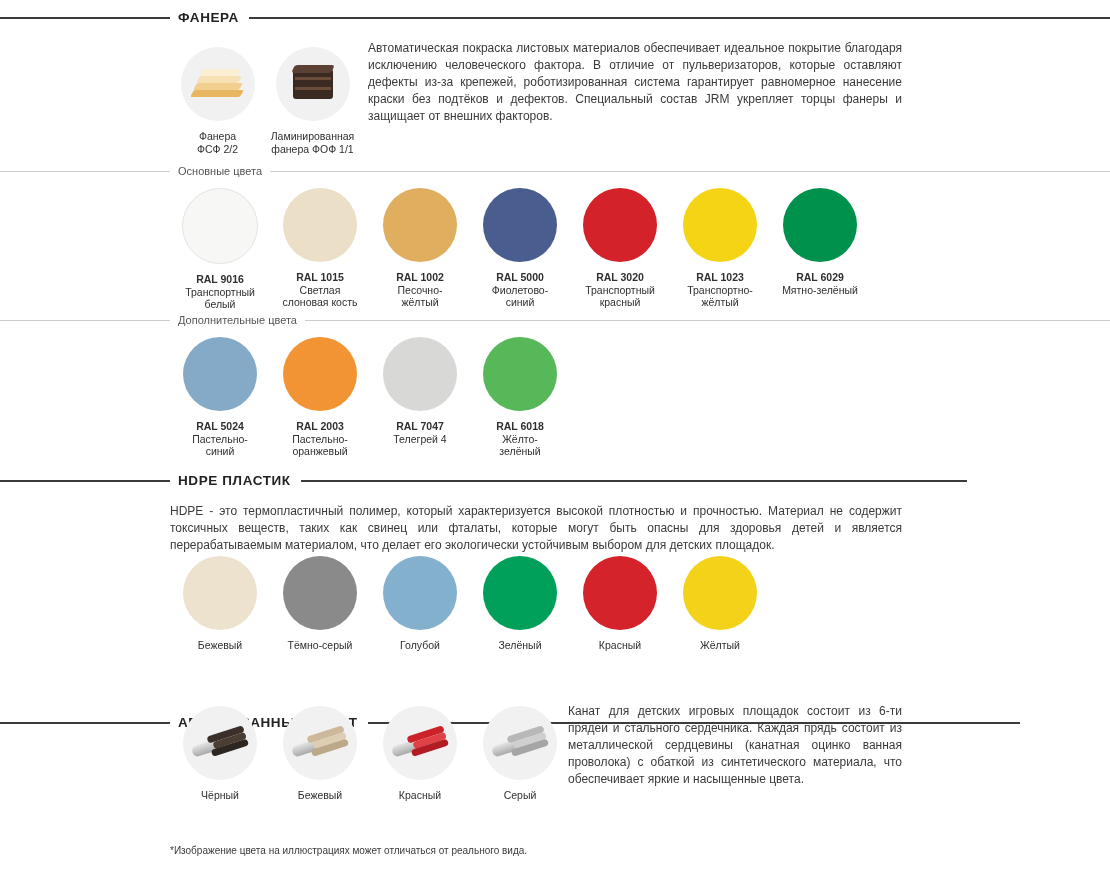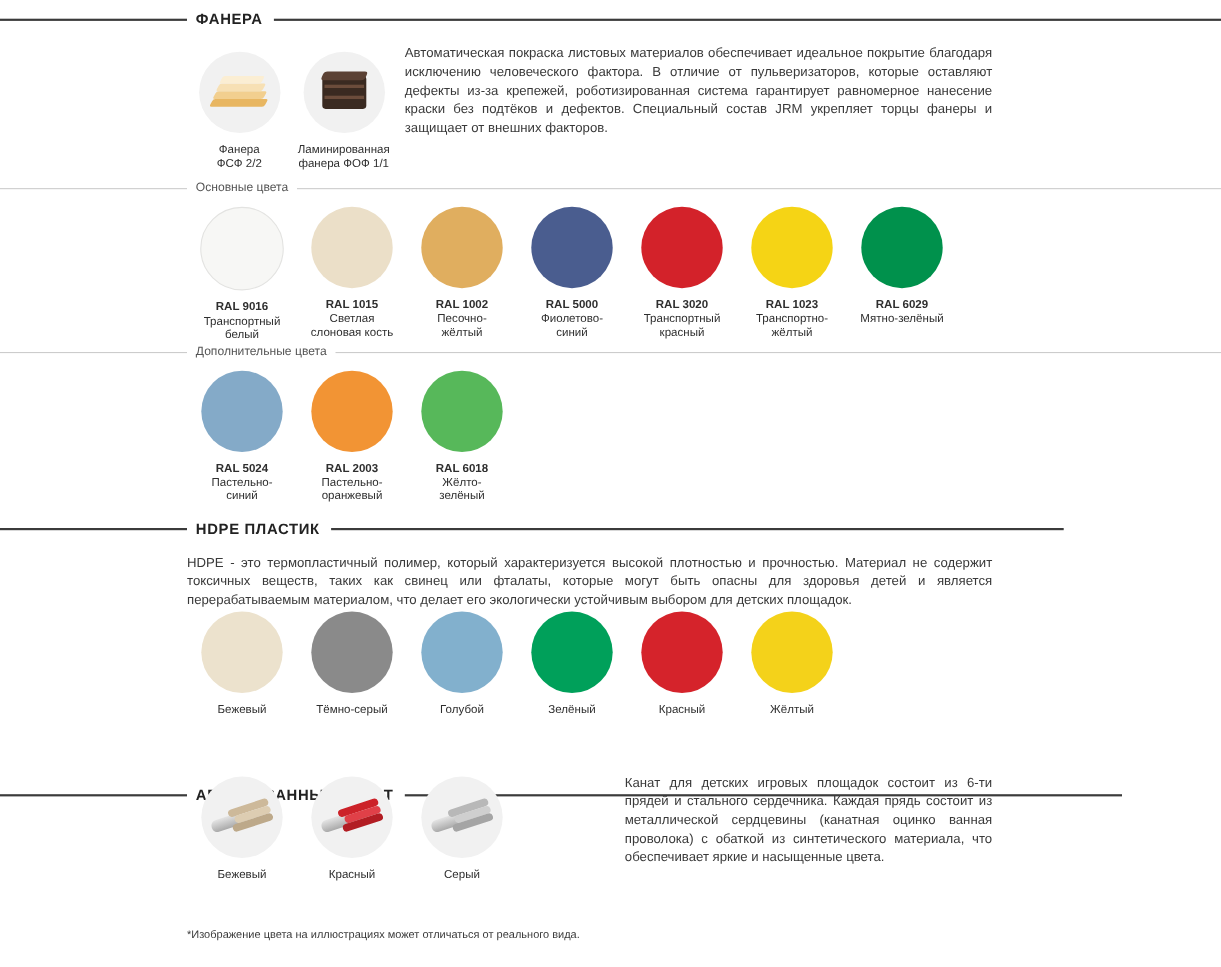--- a/index.html
+++ b/index.html
@@ -320,20 +320,27 @@
     </div>
     <div class="swatch">
       <div class="circle" style="background:#f29434;"></div>
       <div class="sw-label">
         <span class="code">RAL 2003</span>
         <span class="name">Пастельно-
 оранжевый</span>
       </div>
     </div>
     <div class="swatch">
+      <div class="circle" style="background:#d8d8d6;"></div>
+      <div class="sw-label">
+        <span class="code">RAL 7047</span>
+        <span class="name">Телегрей 4</span>
+      </div>
+    </div>
+    <div class="swatch">
       <div class="circle" style="background:#57b85a;"></div>
       <div class="sw-label">
         <span class="code">RAL 6018</span>
         <span class="name">Жёлто-
 зелёный</span>
       </div>
     </div>
   </div>
 
   <div style="position:absolute; left:0; top:473px; width:967px;">
@@ -387,20 +394,31 @@
 
   <div style="position:absolute; left:0; top:715px; width:1020px;">
     <div class="section-head">
       <span class="rule-left"></span>
       <span class="title">АРМИРОВАННЫЙ КАНАТ</span>
       <span class="rule-right"></span>
     </div>
   </div>
 
   <div class="thumb-row" style="position:absolute; left:0; top:706px;">
+    <div class="thumb">
+      <div class="thumb-img">
+        <div class="rope">
+          <div class="core"></div>
+          <div class="strand" style="left:18px; top:1px;  width:38px; background:#3a3029;"></div>
+          <div class="strand" style="left:22px; top:8px;  width:34px; background:#4a3d33;"></div>
+          <div class="strand" style="left:18px; top:15px; width:38px; background:#2e2620;"></div>
+        </div>
+      </div>
+      <div class="thumb-cap">Чёрный</div>
+    </div>
     <div class="thumb">
       <div class="thumb-img">
         <div class="rope">
           <div class="core"></div>
           <div class="strand" style="left:18px; top:1px;  width:38px; background:#cdb99a;"></div>
           <div class="strand" style="left:22px; top:8px;  width:34px; background:#ddcdb2;"></div>
           <div class="strand" style="left:18px; top:15px; width:38px; background:#bda98a;"></div>
         </div>
       </div>
       <div class="thumb-cap">Бежевый</div>

